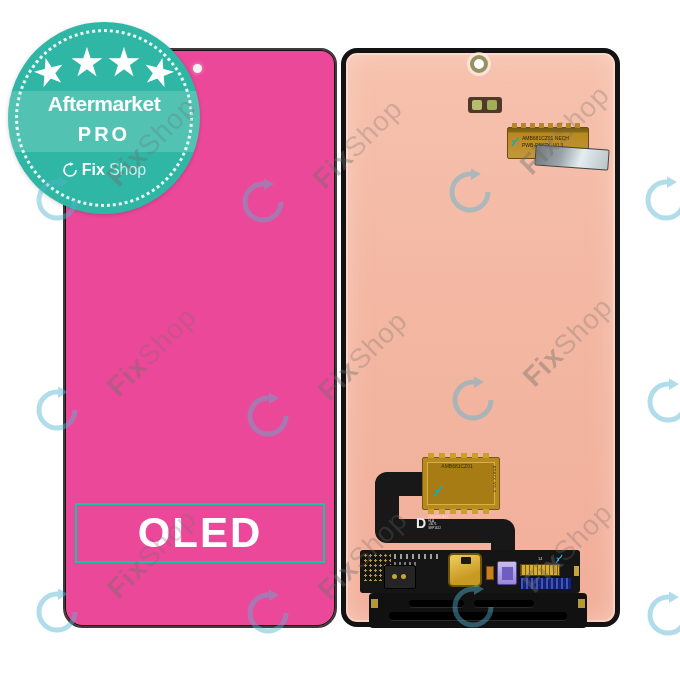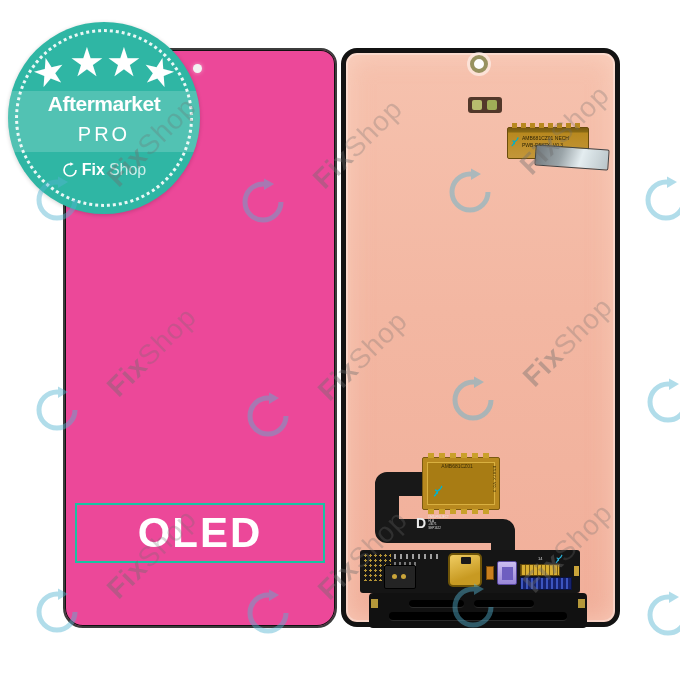--- a/index.html
+++ b/index.html
@@ -117,21 +117,21 @@
   .dot-ring{position:absolute;inset:7px;border:3px dotted rgba(255,255,255,.9);border-radius:50%;}
   .star{position:absolute;color:#fff;line-height:1;}
   .star.s0{left:24px;top:31px;font-size:38px;transform:rotate(-14deg);}
   .star.s1{left:61px;top:20px;font-size:40px;}
   .star.s2{left:98px;top:20px;font-size:40px;}
   .star.s3{left:134px;top:31px;font-size:38px;transform:rotate(14deg);}
   .band{position:absolute;left:-10px;right:-10px;top:69px;height:61px;background:rgba(255,255,255,.17);}
   .badge-title{position:absolute;left:0;right:0;top:70px;text-align:center;color:#fff;
     font-size:21px;font-weight:700;letter-spacing:-.5px;}
   .badge-sub{position:absolute;left:0;right:0;top:101px;text-align:center;color:#fff;
-    font-size:20px;font-weight:400;letter-spacing:3px;}
+    font-size:20px;font-weight:700;letter-spacing:3px;}
   .badge-logo{position:absolute;left:0;right:0;top:139px;display:flex;align-items:center;justify-content:center;gap:4px;color:#fff;}
   .badge-logo .fx{font-size:16px;font-weight:700;}
   .badge-logo .sh{font-size:16px;font-weight:400;color:rgba(255,255,255,.75);}
   .hidden-defs{position:absolute;width:0;height:0;overflow:hidden;}
 </style>
 </head>
 <body>
 
 <svg class="hidden-defs" aria-hidden="true">
   <symbol id="rot" viewBox="0 0 48 48">

